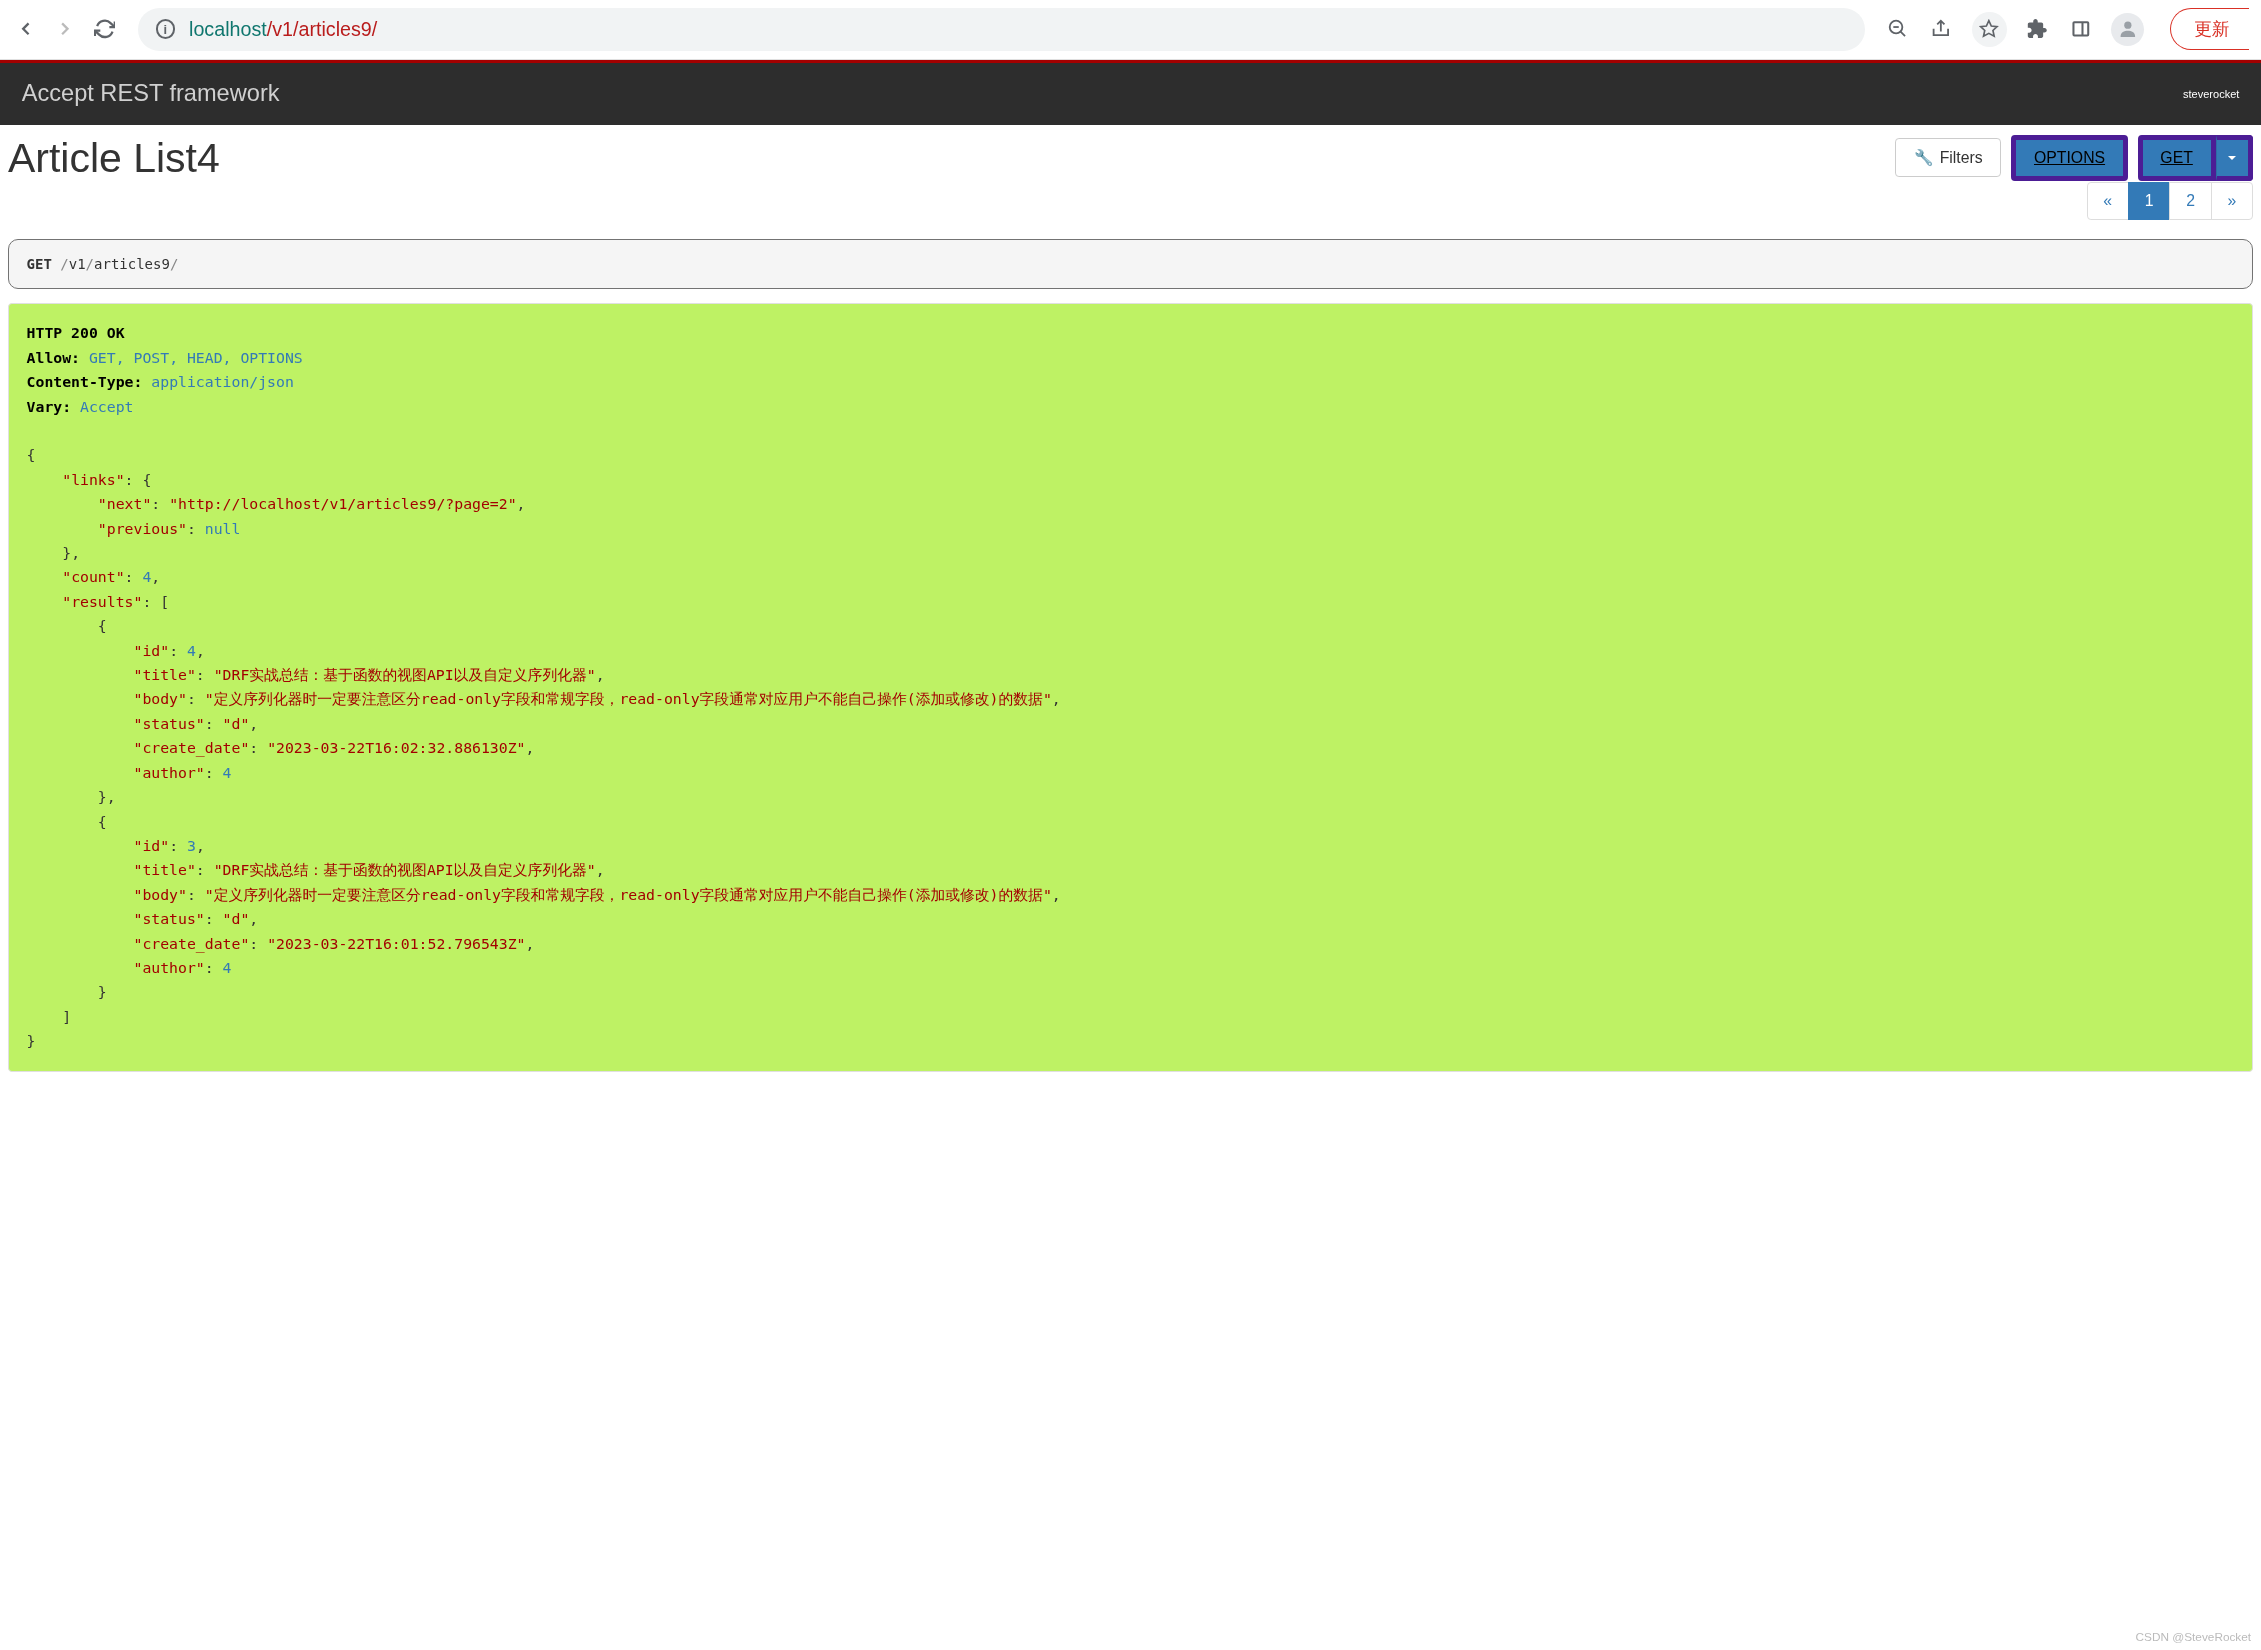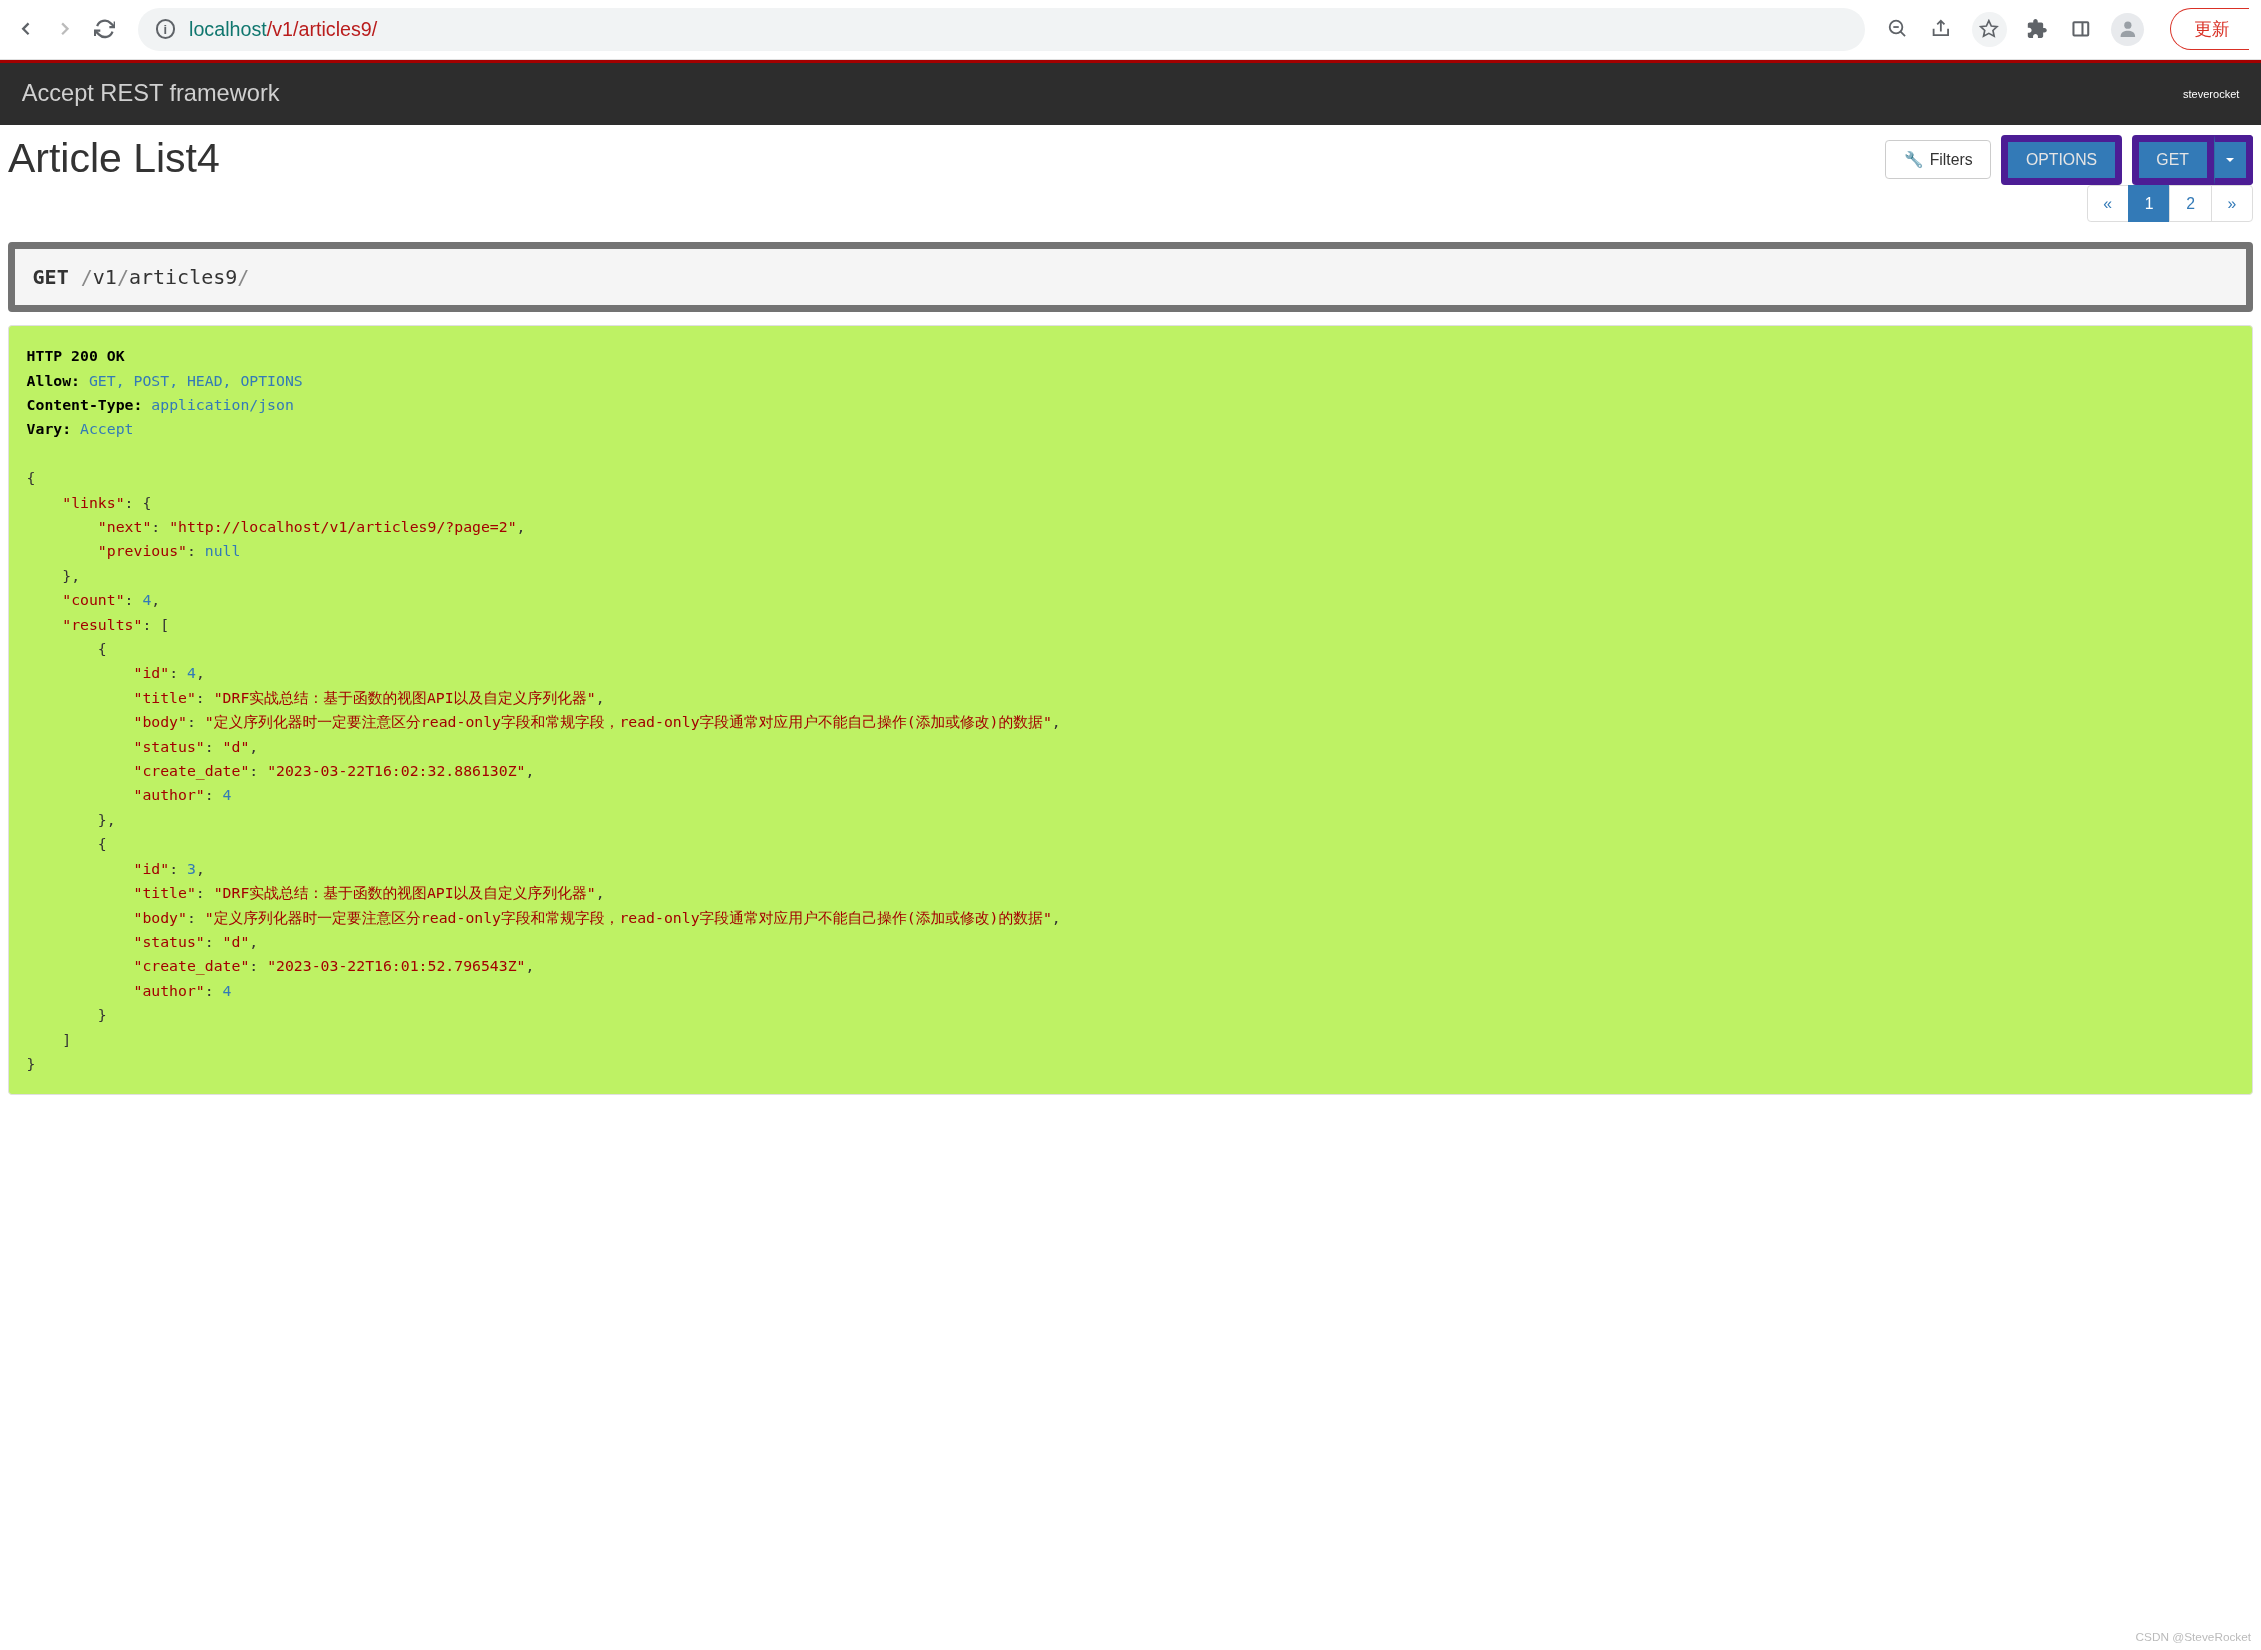--- a/index.html
+++ b/index.html
@@ -110,21 +110,21 @@
     .btn {
       display: inline-flex;
       align-items: center;
       padding: 8.9px 17.7px;
       border-radius: 3.9px;
       font-size: 15.8px;
       cursor: pointer;
       gap: 5.9px;
     }
     .btn-default { background: #fff; border: 1px solid #ccc; color: #333; }
-    .btn-primary { background: #337ab7; border: 7px solid #4c1d95; color: #e5e5e5; }
+    .btn-primary { background: #337ab7; border: 5px solid #4c1d95; color: #000000; text-decoration: underline; }
     .btn-group { display: flex; }
     .btn-group .btn:first-child { border-radius: 3.9px 0 0 3.9px; }
     .btn-group .btn:last-child { border-radius: 0 3.9px 3.9px 0; border-left: 1px solid #2e6da4; }
     .btn-caret { padding: 8.9px 11.8px; }
     .caret-down {
       width: 0; height: 0;
       border-left: 4.9px solid transparent;
       border-right: 4.9px solid transparent;
       border-top: 4.9px solid #fff;
     }
@@ -157,26 +157,26 @@
       padding: 8.9px 15.8px;
       text-decoration: none;
       color: #337ab7;
       font-size: 15.8px;
     }
     .pagination li.active { background: #337ab7; border-color: #337ab7; }
     .pagination li.active a { color: #fff; }
     
     .request-line {
       background: #f5f5f5;
-      border: 7px solid #737373;
-      border-radius: 4px;
+      border: 1px solid #737373;
+      border-radius: 10px;
       margin: 3.9px 7.9px;
       padding: 15.8px 17.7px;
       font-family: Consolas, Monaco, monospace;
-      font-size: 20px;
+      font-size: 14px;
     }
     .request-line .method { font-weight: bold; color: #333; }
     .request-line .slash { color: #888; }
     .request-line .path { color: #333; }
     
     .response-box {
       background: #bef264;
       border: 1px solid #e0e0e0;
       border-radius: 3.9px;
       margin: 13.8px 7.9px;

